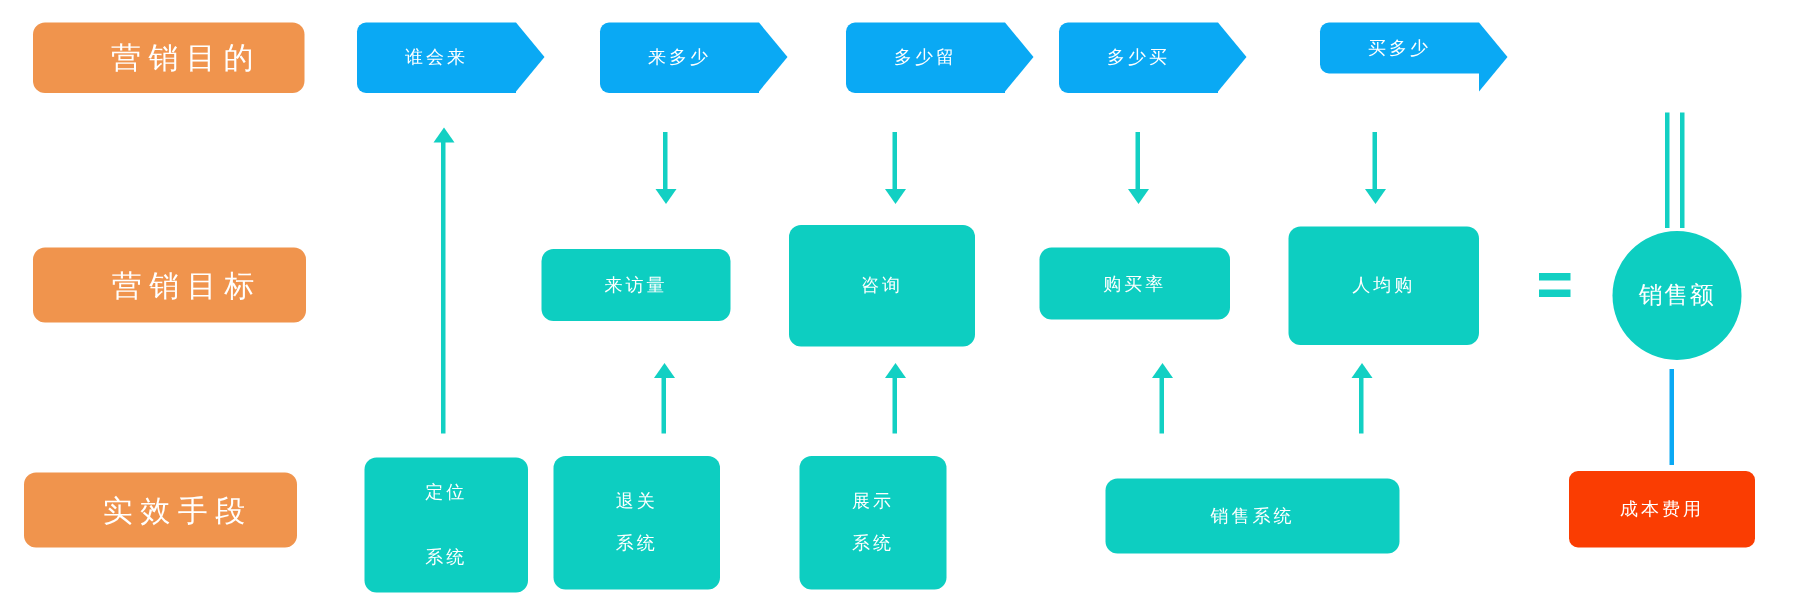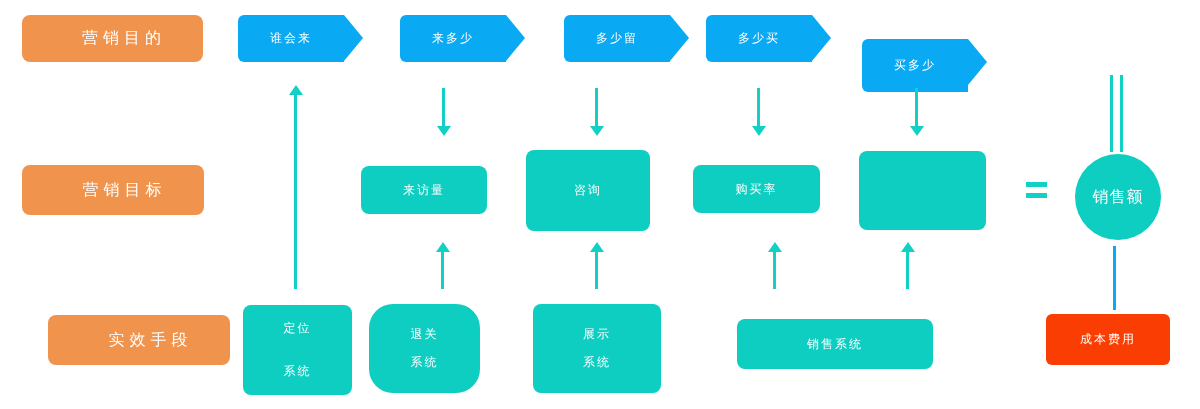--- a/index.html
+++ b/index.html
@@ -9,21 +9,21 @@
     --red:#FA3D02;
     --connector:#12D0C3;
   }
   html,body{margin:0;padding:0;background:#ffffff;}
   body{font-family:"Liberation Sans","DejaVu Sans",sans-serif;}
   .canvas{position:relative;width:1200px;height:409px;background:#ffffff;overflow:hidden;}
 
   .node{position:absolute;display:flex;align-items:center;justify-content:center;
         color:#ffffff;font-size:12px;letter-spacing:2px;text-align:center;
         box-sizing:border-box;white-space:nowrap;}
-  .orange-box{background:var(--orange);border-radius:8px;font-size:16px;letter-spacing:5px;padding-left:23px;}
+  .orange-box{background:var(--orange);border-radius:8px;font-size:20px;letter-spacing:5px;padding-left:23px;}
   .teal-box{background:var(--teal);border-radius:8px;}
   .blue-box{background:var(--blue);border-radius:8px;}
   .red-box{background:var(--red);border-radius:6px;}
   .circle{background:var(--teal);border-radius:50%;letter-spacing:1px;font-size:16px;}
   .two-line{flex-direction:column;line-height:2.3;}
 
   .chevron{background:var(--blue);border-radius:6px 0 0 6px;}
   .chev-tip{position:absolute;right:-19px;top:0;width:0;height:0;
             border-top:23.5px solid transparent;border-bottom:23.5px solid transparent;
             border-left:19px solid var(--blue);}
@@ -56,59 +56,60 @@
     <span class="chev-tip"></span>
   </div>
   <div class="node chevron" style="left:550px;top:15px;width:106px;height:47px;margin-left:14px;">
     <span>多少留</span>
     <span class="chev-tip"></span>
   </div>
   <div class="node chevron" style="left:706px;top:15px;width:106px;height:47px;">
     <span>多少买</span>
     <span class="chev-tip"></span>
   </div>
-  <div class="node chevron" style="left:862px;top:15px;width:106px;height:53px;margin-top:24px;">
+  <div class="node chevron" style="left:880px;top:15px;width:106px;height:34px;">
     <span>买多少</span>
     <span class="chev-tip"></span>
   </div>
 
 
   <div class="node orange-box" style="left:22px;top:165px;width:182px;height:50px;">营销目标</div>
 
   <div class="node teal-box" style="left:361px;top:166px;width:126px;height:48px;">来访量</div>
 
   <div class="node teal-box two-line" style="left:526px;top:150px;width:124px;height:81px;">
     <span>咨询</span>
   </div>
 
   <div class="node teal-box" style="left:693px;top:165px;width:127px;height:48px;">购买率</div>
 
   <div class="node teal-box two-line" style="left:859px;top:151px;width:127px;height:79px;">
+    <span>人均购</span>
   </div>
 
   <div class="equals" style="left:1015px;top:165px;width:42px;height:50px;">
     <span class="bar"></span>
     <span class="bar"></span>
   </div>
 
   <div class="node circle" style="left:1075px;top:154px;width:86px;height:86px;text-align:right;">销售额</div>
 
-  <div class="node orange-box" style="left:16px;top:315px;width:182px;height:50px;margin-left:32px;">实效手段</div>
+  <div class="node orange-box" style="left:16px;top:315px;width:182px;height:50px;">实效手段</div>
 
   <div class="node teal-box two-line" style="left:243px;top:305px;width:109px;height:90px;gap:15px;">
     <span>定位</span>
     <span>系统</span>
   </div>
 
-  <div class="node teal-box two-line" style="left:369px;top:304px;width:111px;height:89px;border-radius:24px;">
+  <div class="node teal-box two-line" style="left:369px;top:304px;width:111px;height:89px;">
     <span>退关</span>
     <span>系统</span>
   </div>
 
-  <div class="node teal-box two-line" style="left:533px;top:304px;width:128px;height:89px;">
+  <div class="node teal-box two-line" style="left:533px;top:304px;width:98px;height:89px;">
     <span>展示</span>
     <span>系统</span>
   </div>
 
   <div class="node teal-box" style="left:737px;top:319px;width:196px;height:50px;">销售系统</div>
 
   <div class="node red-box" style="left:1046px;top:314px;width:124px;height:51px;">成本费用</div>
 
   <span class="head-up" style="left:289px;top:85px;"></span>
   <span class="vline" style="left:294px;top:94px;height:195px;"></span>

